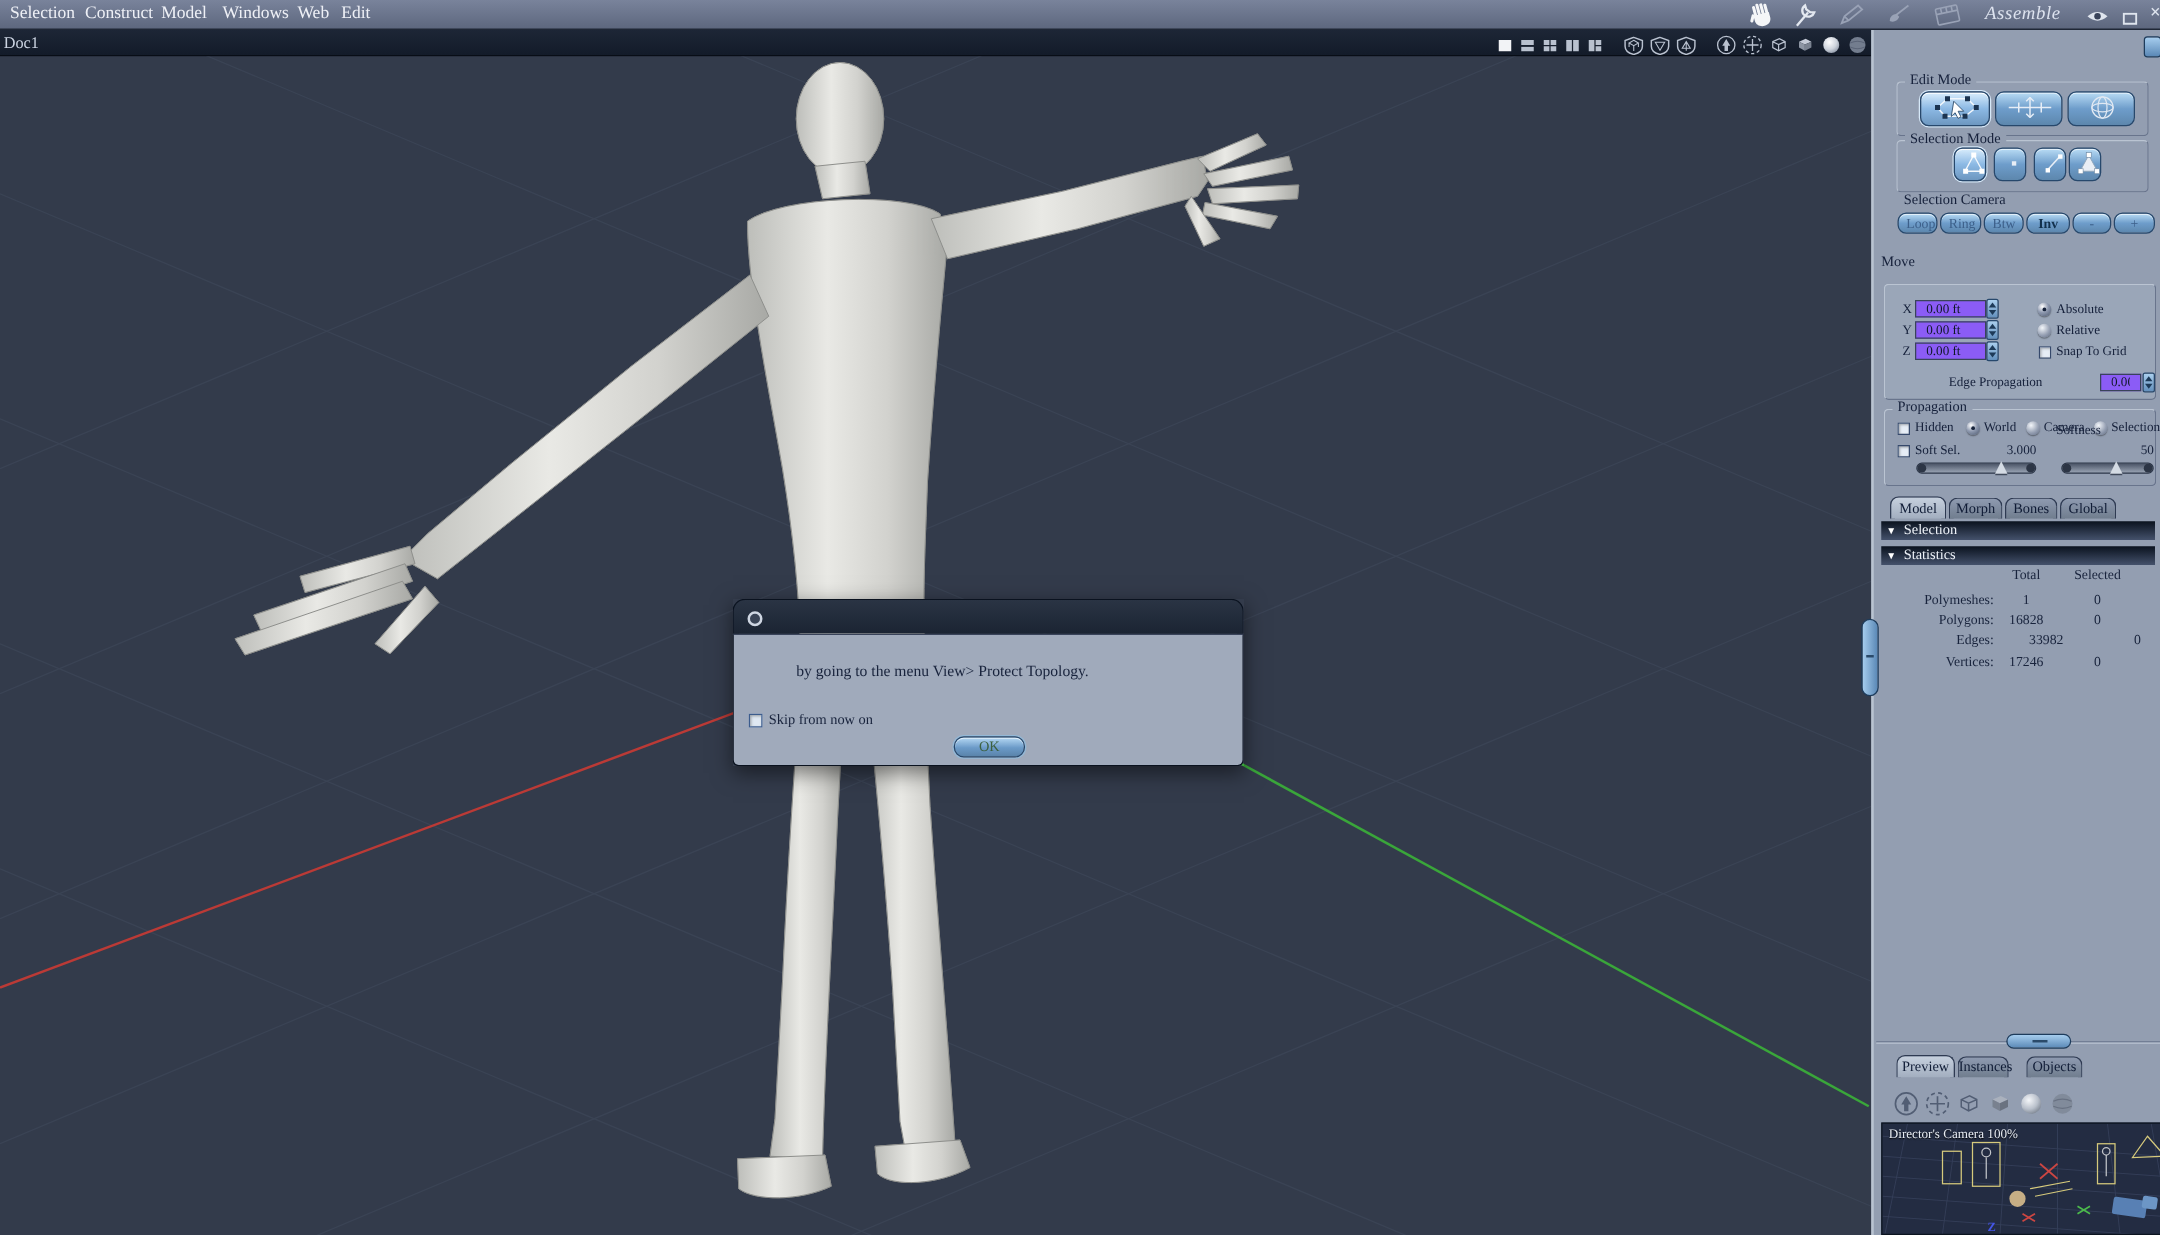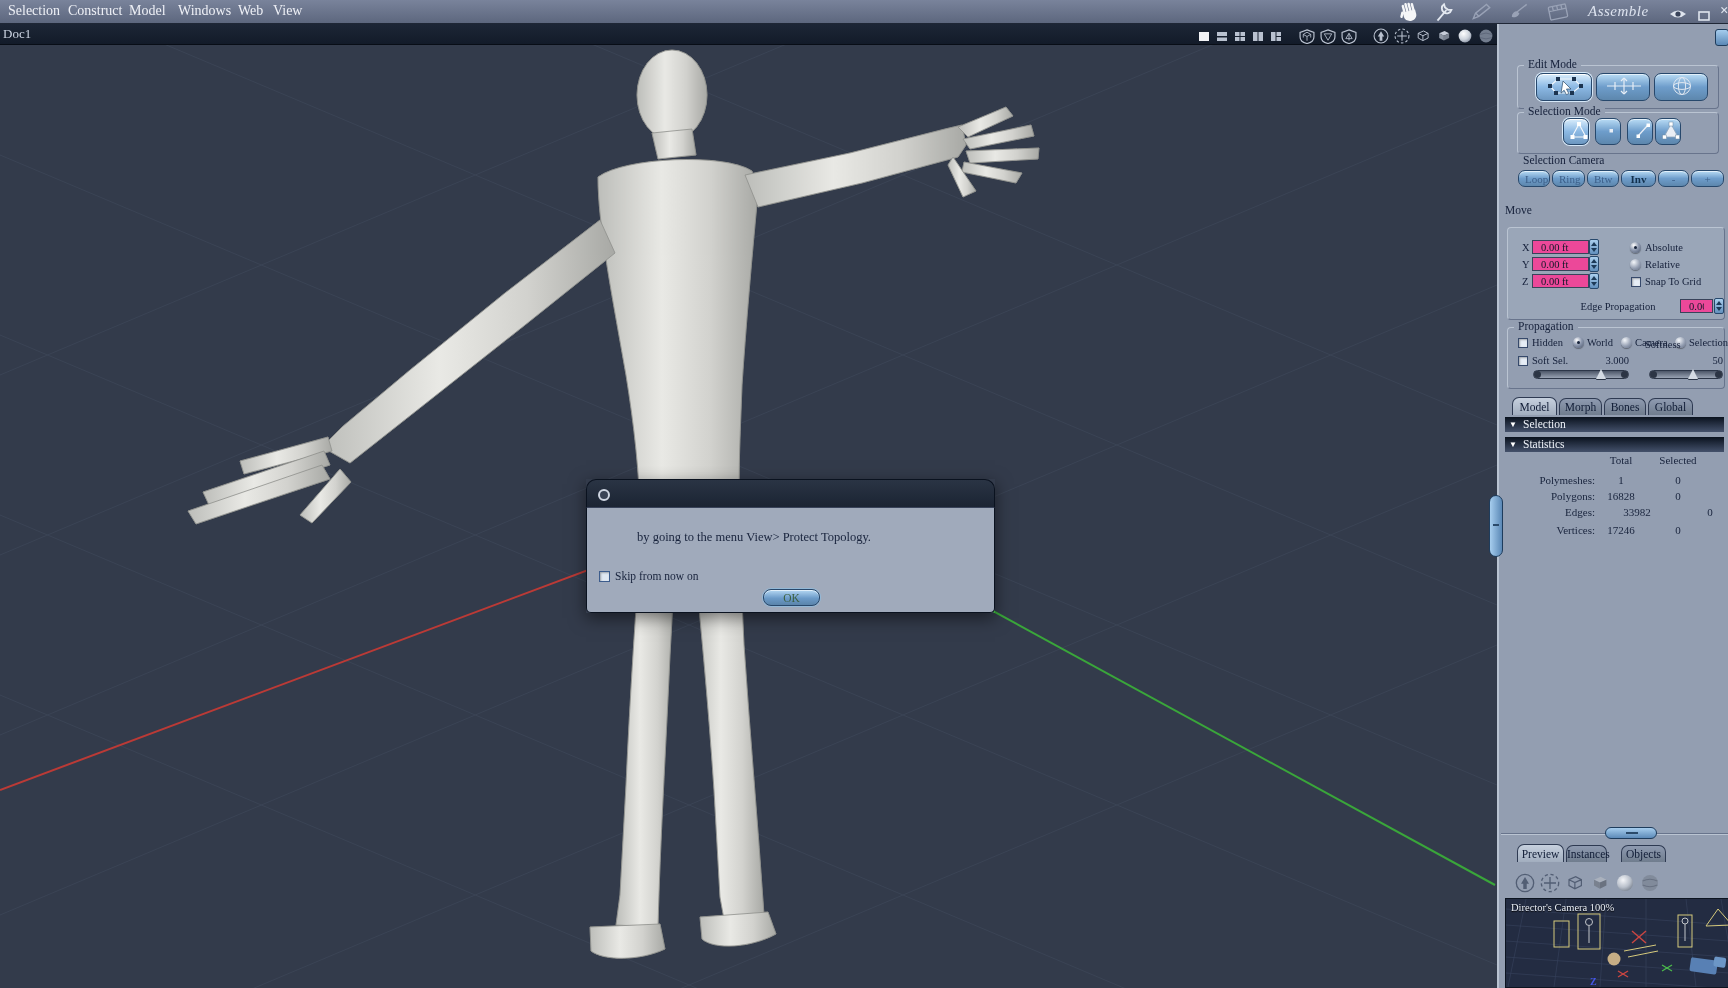--- a/index.html
+++ b/index.html
@@ -56,21 +56,21 @@
   .ptop-btn{position:absolute;left:216px;top:5px;width:12px;height:15px;border-radius:3px;
     background:linear-gradient(#a6cdee,#5a88b6);border:1px solid #1e3c5c;}
   .gbox{position:absolute;border:1px solid #68748c;border-top-color:#bac4d2;border-left-color:#bac4d2;border-radius:4px;}
   .gbox-label{position:absolute;top:-8px;left:6px;background:#939eb1;padding:0 4px;font-size:11.5px;color:#15203a;white-space:nowrap;}
   .blue-btn{position:absolute;background:linear-gradient(#b9dcf5,#6e9dcb 50%,#5d87ad);
     border:1px solid #27486c;border-radius:7px;box-shadow:inset 0 1px 0 rgba(255,255,255,.6);
     font-family:inherit;font-size:11px;color:#3d608a;text-align:center;cursor:pointer;box-sizing:border-box;}
   .blue-btn.sel{background:linear-gradient(#d9edfc,#8cb9e4 50%,#6d97c0);box-shadow:0 0 0 1px #d6e8f8, inset 0 1px 0 #fff;}
   .blue-btn.strong{color:#12304c;font-weight:bold;}
   .sec-label{position:absolute;font-size:11.5px;color:#15203a;white-space:nowrap;}
-  .field{position:absolute;background:#ec4899;border:1px solid #39435a;font-family:inherit;
+  .field{position:absolute;background:#8b5cf6;border:1px solid #39435a;font-family:inherit;
     font-size:10.5px;color:#0e1726;padding:0 8px;height:14px;box-sizing:border-box;}
   .spin{position:absolute;width:10px;height:16px;background:linear-gradient(#aacfee,#6290bd);
     border:1px solid #27486c;border-radius:2px;box-sizing:border-box;cursor:pointer;}
   .spin i{position:absolute;left:1px;width:0;height:0;border-left:3px solid transparent;border-right:3px solid transparent;}
   .spin .up{top:2px;border-bottom:4px solid #1d3a58;}
   .spin .dn{bottom:2px;border-top:4px solid #1d3a58;}
   .radio{position:absolute;width:11px;height:11px;border-radius:50%;
     background:radial-gradient(circle at 35% 30%,#f3f6fa,#97a1b4 55%,#5e6980);box-shadow:0 1px 1px rgba(0,0,0,.35);}
   .radio.sel{background:radial-gradient(circle at 35% 30%,#ffffff,#8f9ab0 45%,#49556c);}
   .radio.sel::after{content:"";position:absolute;left:4px;top:4px;width:3px;height:3px;border-radius:50%;background:#16223a;}
@@ -104,21 +104,21 @@
 <body>
 
 <div class="screen">
 
   <div class="menubar">
     <span class="menu-item mi0">Selection</span>
     <span class="menu-item mi1">Construct</span>
     <span class="menu-item mi2">Model</span>
     <span class="menu-item mi3">Windows</span>
     <span class="menu-item mi4">Web</span>
-    <span class="menu-item mi5">View</span>
+    <span class="menu-item mi5">Edit</span>
 
     <span class="room-icon ri0">
       <svg width="22" height="22" viewBox="0 0 20 20">
           <g fill="#f5f6f8" transform="rotate(-15 10 10)">
             <rect x="4" y="2" width="2.2" height="9" rx="1"></rect>
             <rect x="6.8" y="1" width="2.2" height="10" rx="1"></rect>
             <rect x="9.6" y="1.5" width="2.2" height="9.5" rx="1"></rect>
             <rect x="12.4" y="2.5" width="2.2" height="8.5" rx="1"></rect>
             <path d="M3.5 9 h11.5 v4 c0 3-2.5 5-5.5 5 s-6-2-6-5 z"></path>
             <rect x="1.2" y="7.5" width="2.2" height="6" rx="1" transform="rotate(28 2.3 10.5)"></rect>
@@ -437,21 +437,21 @@
         <i class="dn"></i>
       </span>
 
     <span class="radio sel" style="left:131px;top:218px;"></span>
     <span class="mini-lbl" style="left:146px;top:218px;">Absolute</span>
     <span class="radio" style="left:131px;top:235px;"></span>
     <span class="mini-lbl" style="left:146px;top:235px;">Relative</span>
     <span class="check" style="left:132px;top:253px;"></span>
     <span class="mini-lbl" style="left:146px;top:252px;">Snap To Grid</span>
 
-    <span class="mini-lbl" style="left:60px;top:277px;width:118px;text-align:center;">Edge Propagation</span>
+    <span class="mini-lbl" style="left:60px;top:277px;width:118px;text-align:left;">Edge Propagation</span>
     <input class="field" style="left: 181px; top: 275px; width: 33px;" value="0.00">
     <span class="spin" style="left:215px;top:274px;">
         <i class="up"></i>
         <i class="dn"></i>
       </span>
 
     <div class="gbox" style="left:8px;top:303px;width:216px;height:60px;">
       <span class="gbox-label">Propagation</span>
     </div>
     <span class="check" style="left:19px;top:314px;"></span>

